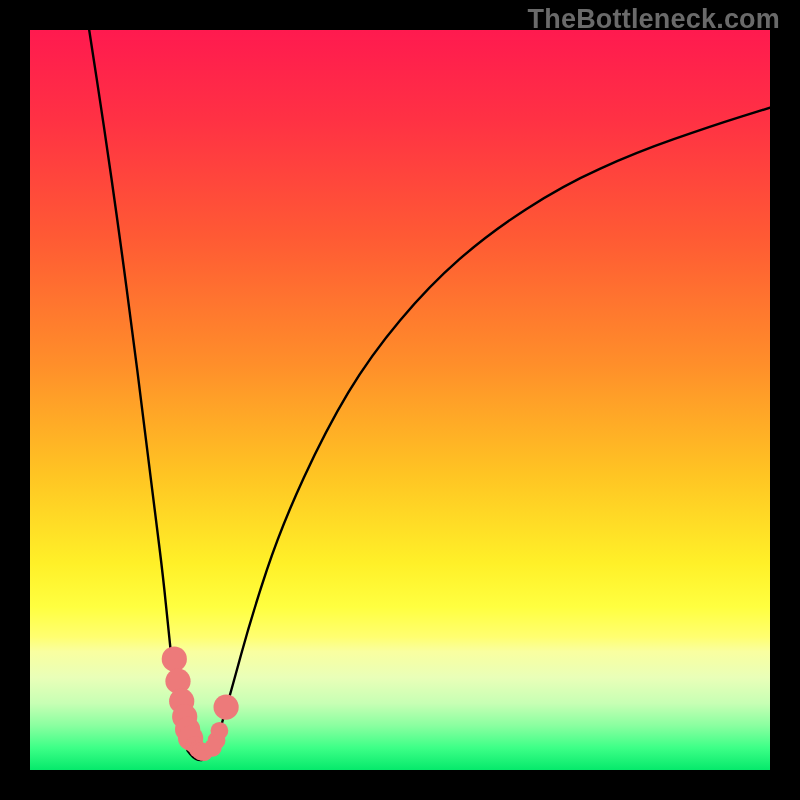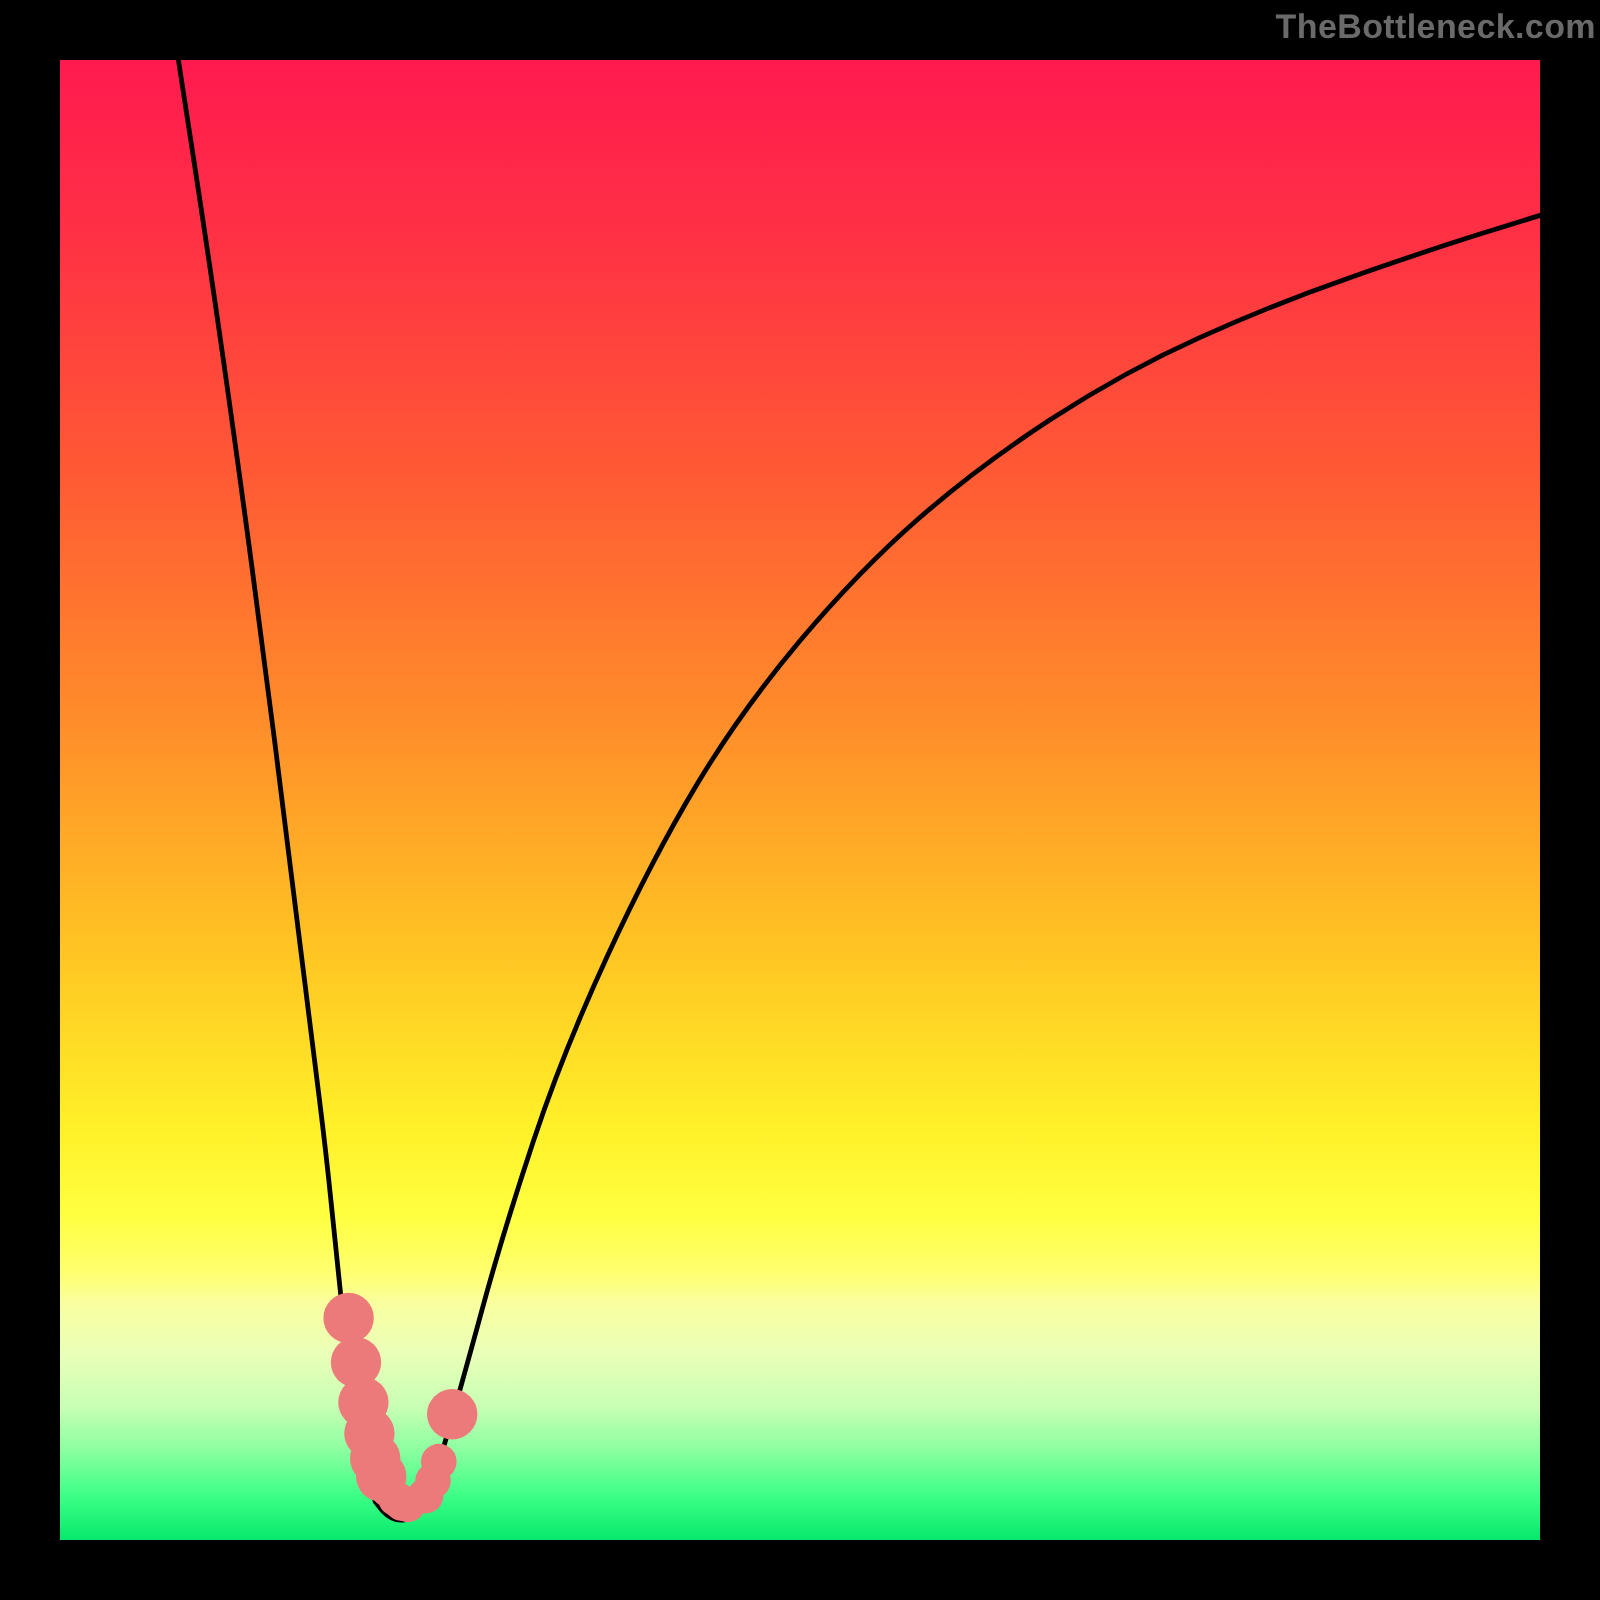--- a/index.html
+++ b/index.html
@@ -14,23 +14,23 @@
     position: absolute;
     left: 30px;
     top: 30px;
     width: 740px;
     height: 740px;
     overflow: visible;
   }
   .attribution {
     position: absolute;
     top: 4px;
-    right: 2px;
+    right: 20px;
     font-family: Arial, Helvetica, sans-serif;
-    font-size: 17px;
+    font-size: 27px;
     font-weight: 600;
     color: #6a6a6a;
     letter-spacing: 0.2px;
   }
   svg { display: block; }
 </style>
 </head>
 <body>
 
 <div class="attribution">TheBottleneck.com</div>

